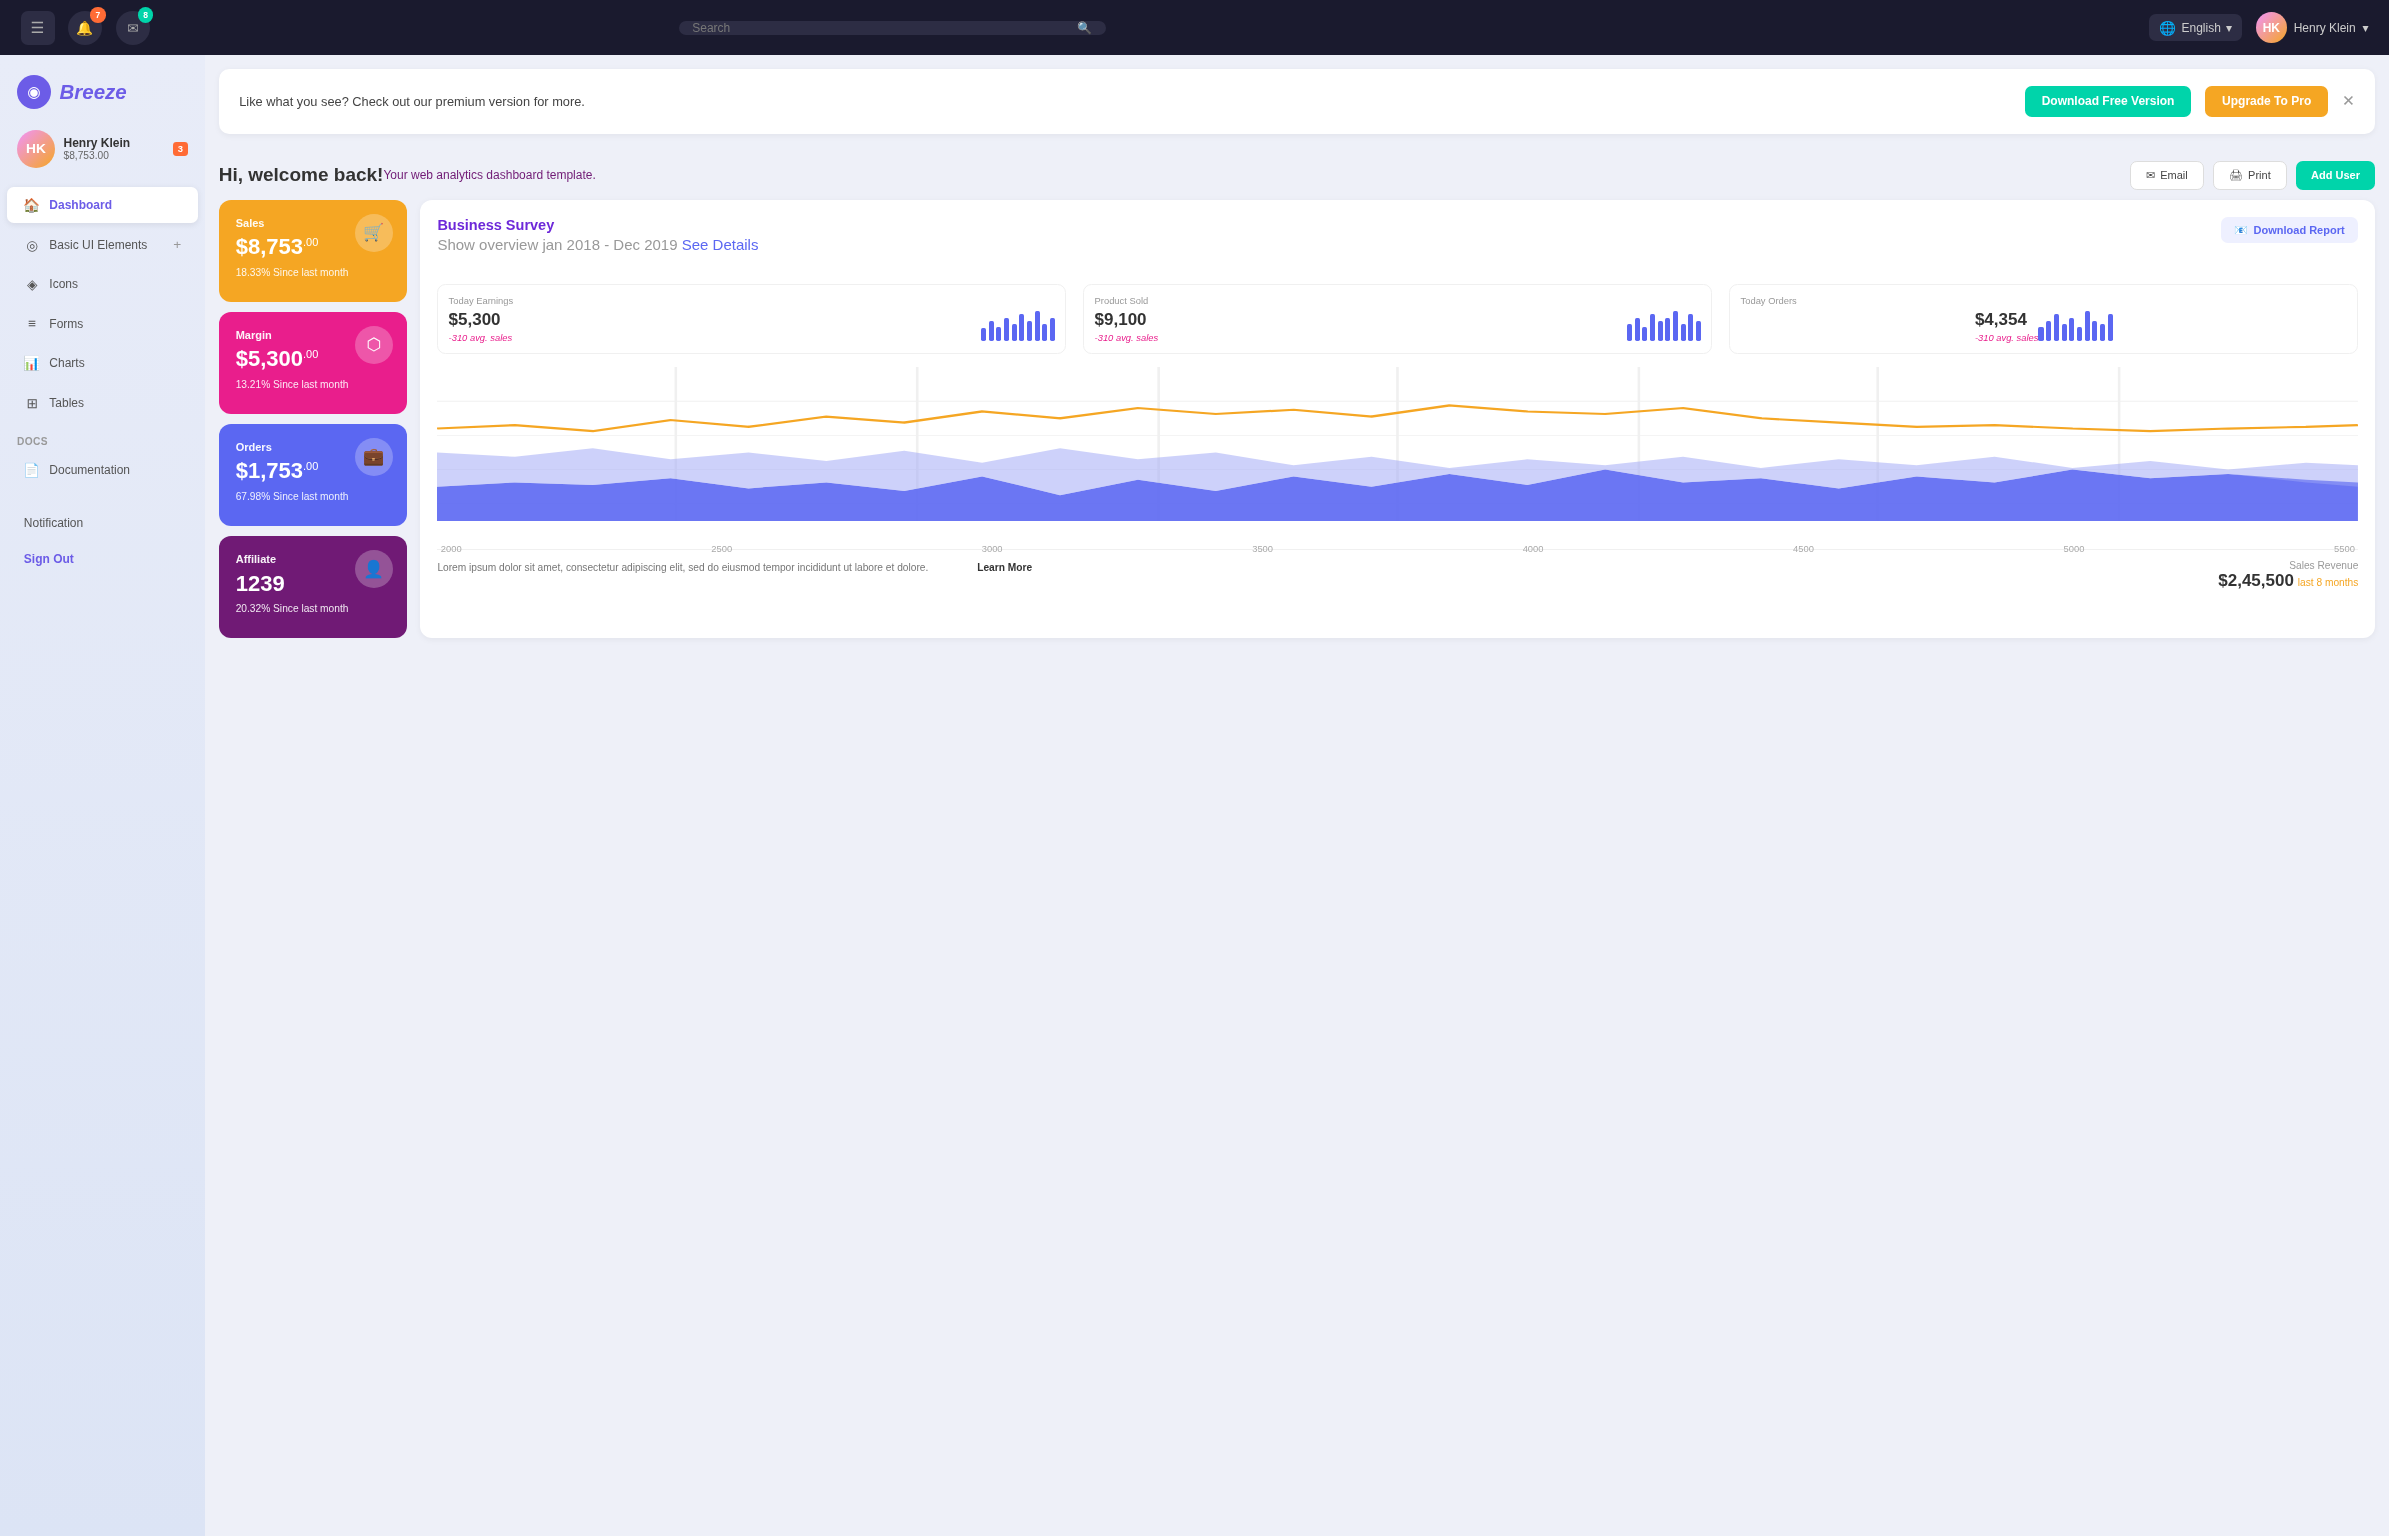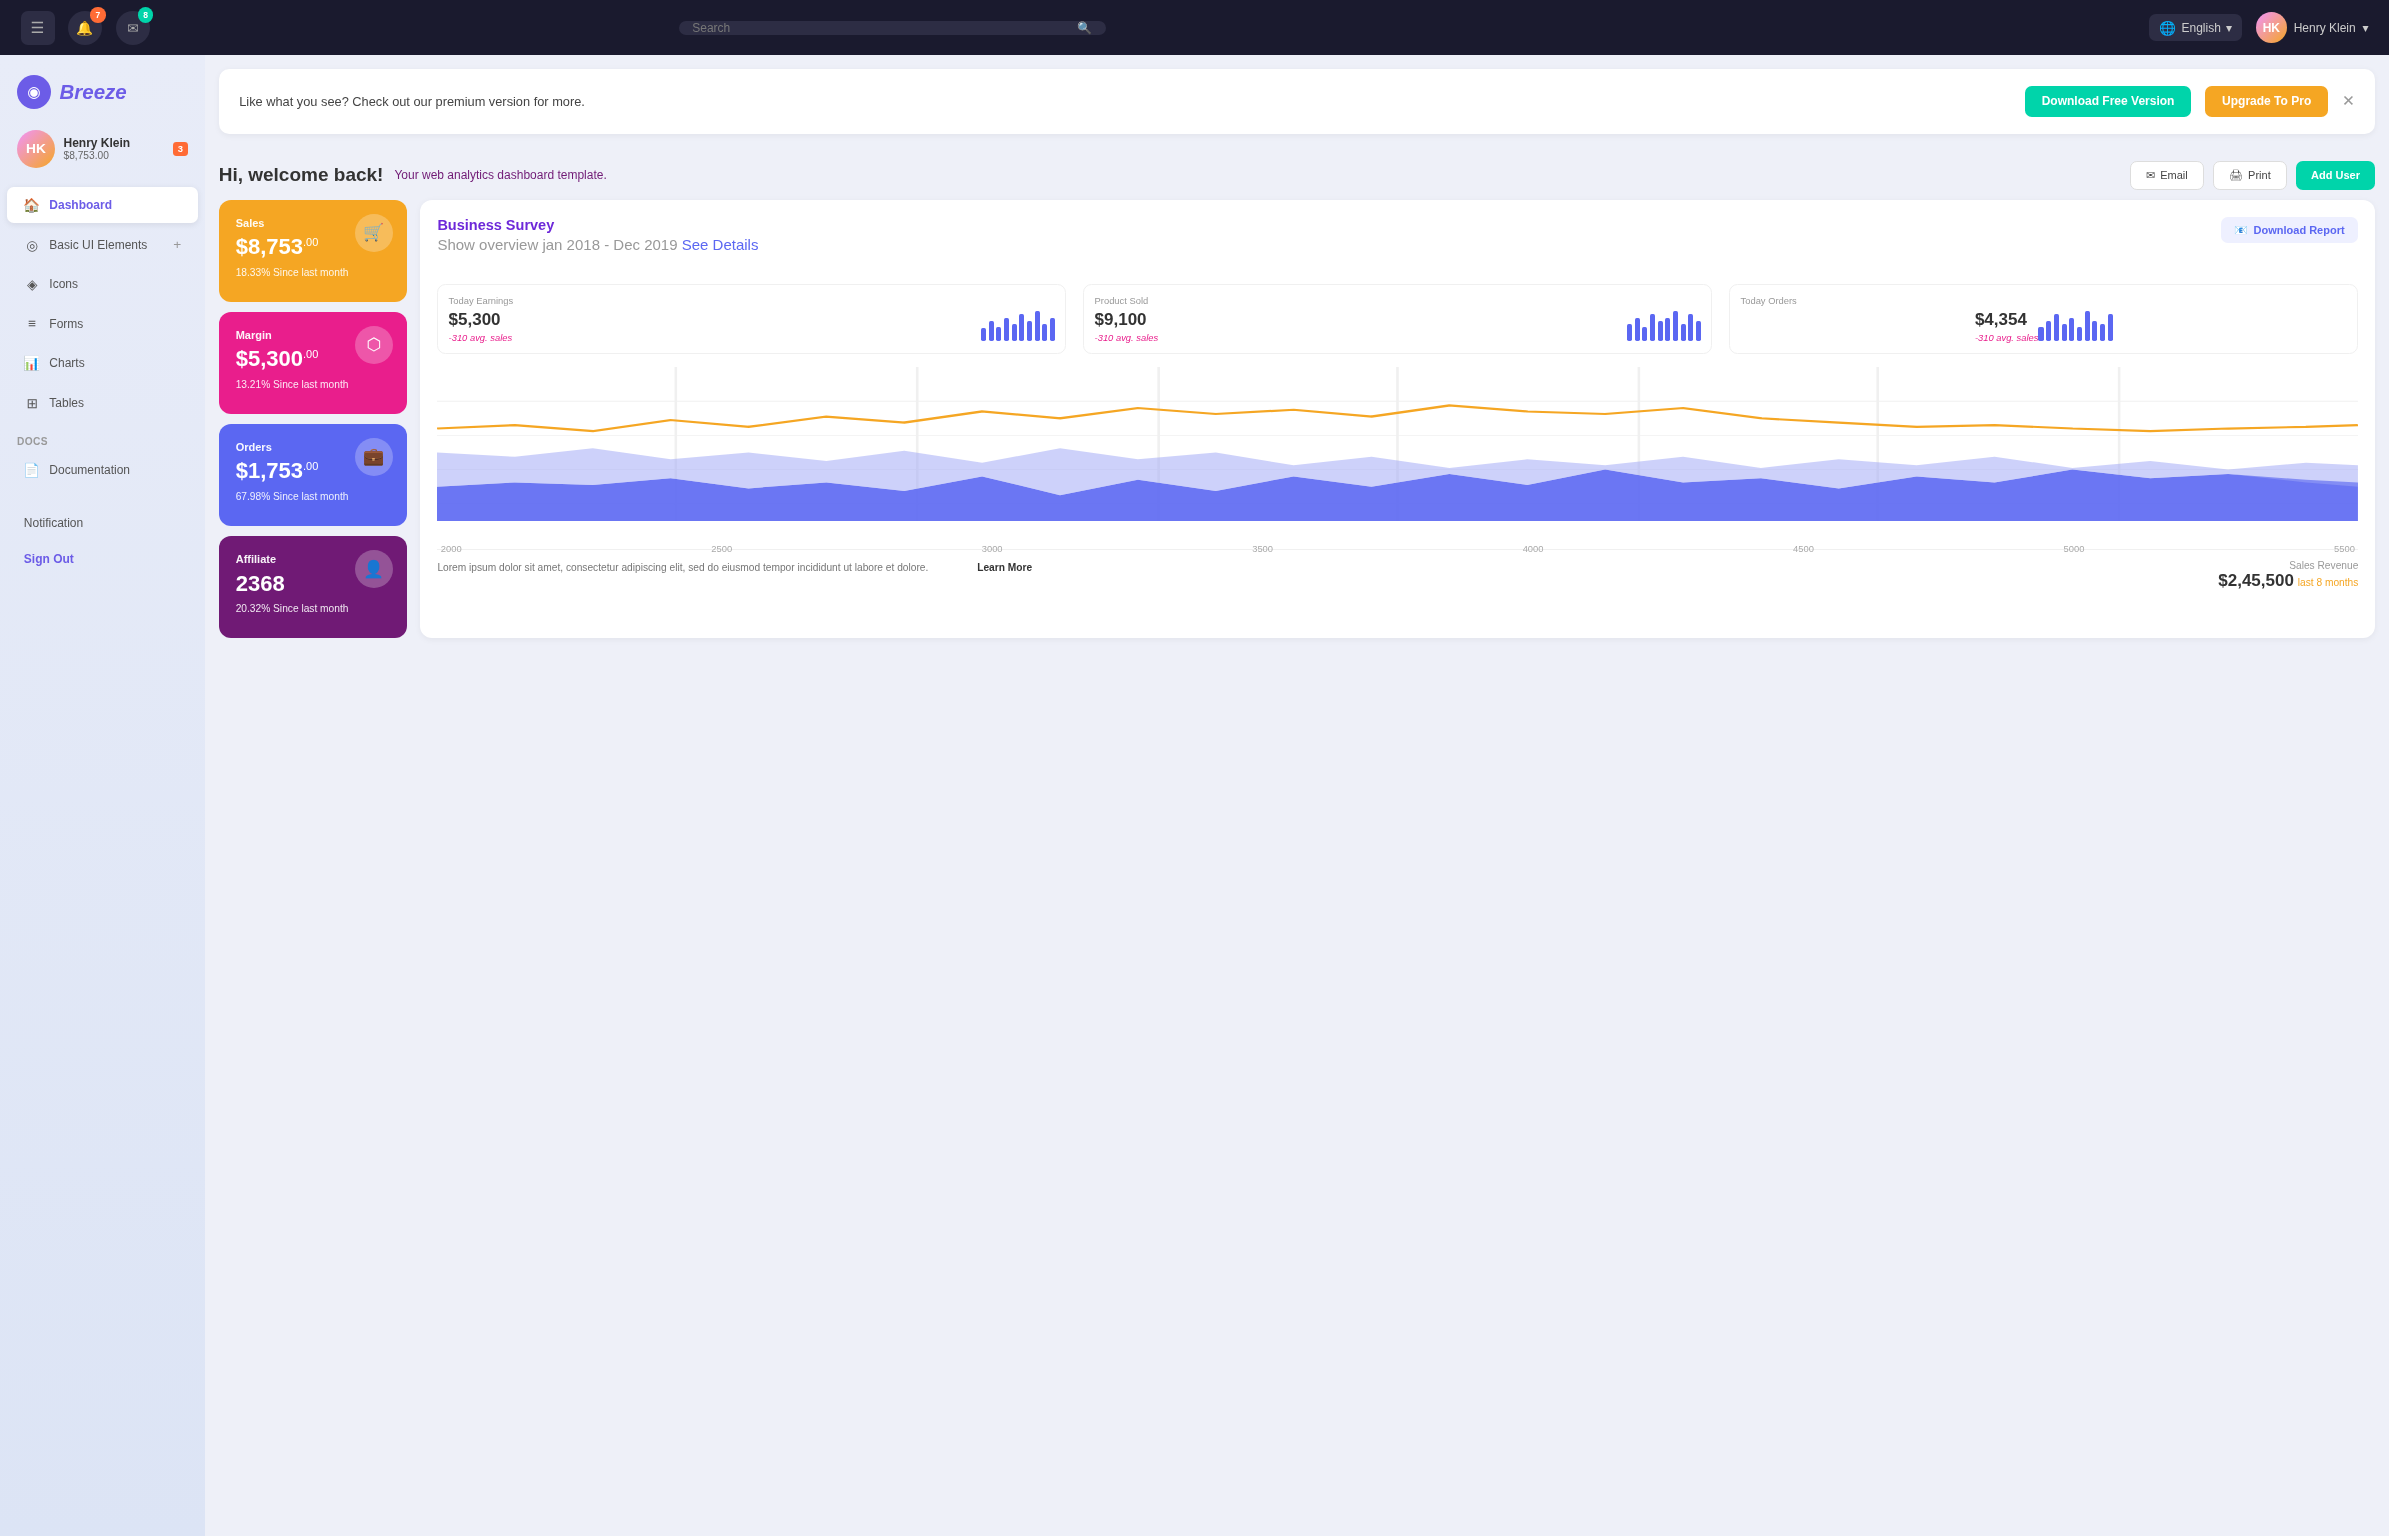--- a/index.html
+++ b/index.html
@@ -194,21 +194,21 @@
     .btn-close-promo {
       background: none; border: none; cursor: pointer;
       color: #999; font-size: 15.4px;
     }
 
     
     .welcome-section {
       display: flex; align-items: center; justify-content: space-between;
       padding: 13.7px 13.7px 10.2px;
     }
-    .welcome-left { display: flex; align-items: center; gap: 11px; }
+    .welcome-left { display: flex; align-items: center; gap: 0; }
     .welcome-title { font-size: 19px; font-weight: 700; color: #333; }
     .welcome-subtitle { font-size: 12px; color: #701a75; font-weight: 500; }
     .welcome-actions { display: flex; gap: 8.5px; }
     .btn-email, .btn-print {
       background: white; border: 0.9px solid #ddd;
       border-radius: 6.8px; padding: 6.8px 15.4px;
       font-size: 11px; cursor: pointer; color: #444;
       display: flex; align-items: center; gap: 5.1px;
     }
     .btn-add-user {
@@ -456,21 +456,21 @@
 
         <div class="stat-card stat-card-orders">
           <div class="stat-label">Orders</div>
           <div class="stat-value">$1,753<sup>.00</sup></div>
           <div class="stat-change">67.98% Since last month</div>
           <div class="stat-icon-wrap">💼</div>
         </div>
 
         <div class="stat-card stat-card-affiliate">
           <div class="stat-label">Affiliate</div>
-          <div class="stat-value">2368</div>
+          <div class="stat-value">1239</div>
           <div class="stat-change">20.32% Since last month</div>
           <div class="stat-icon-wrap">👤</div>
         </div>
 
       </div>
 
       <div class="survey-card">
         <div class="survey-header">
           <div>
             <div class="survey-title">Business Survey</div>

